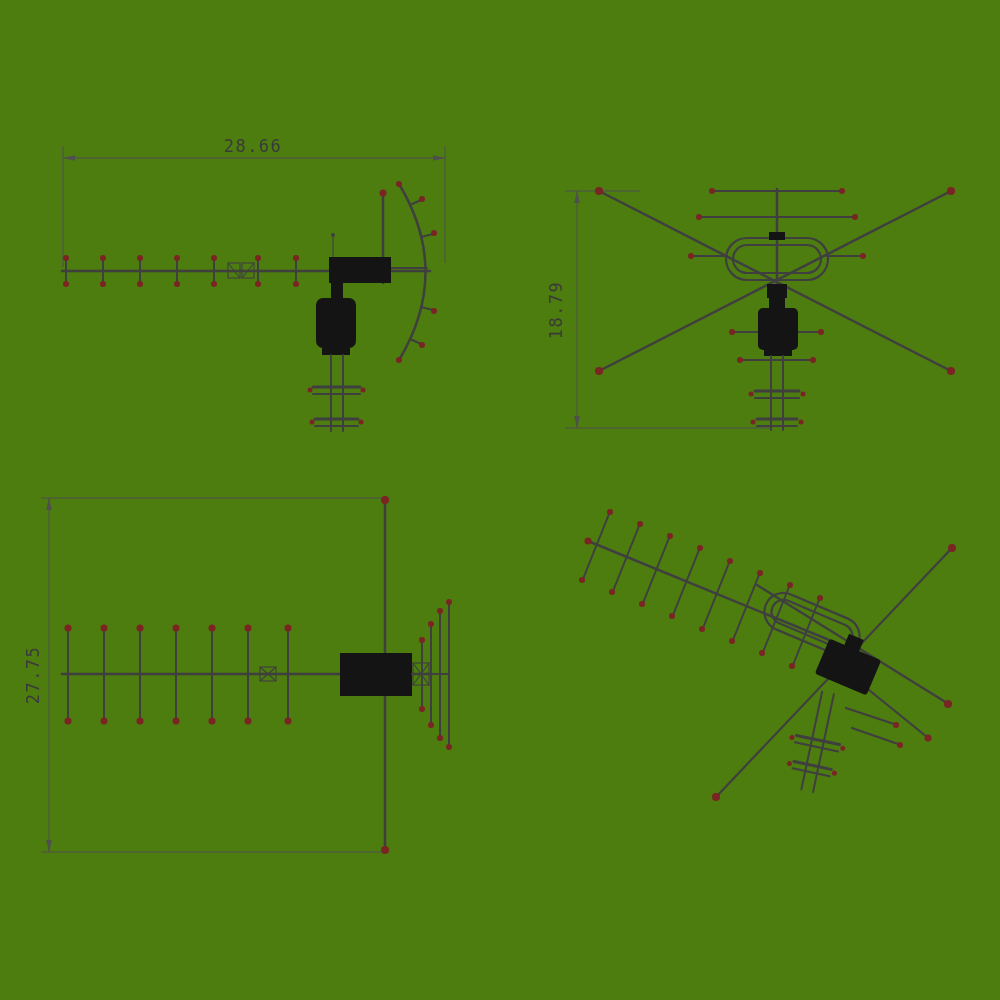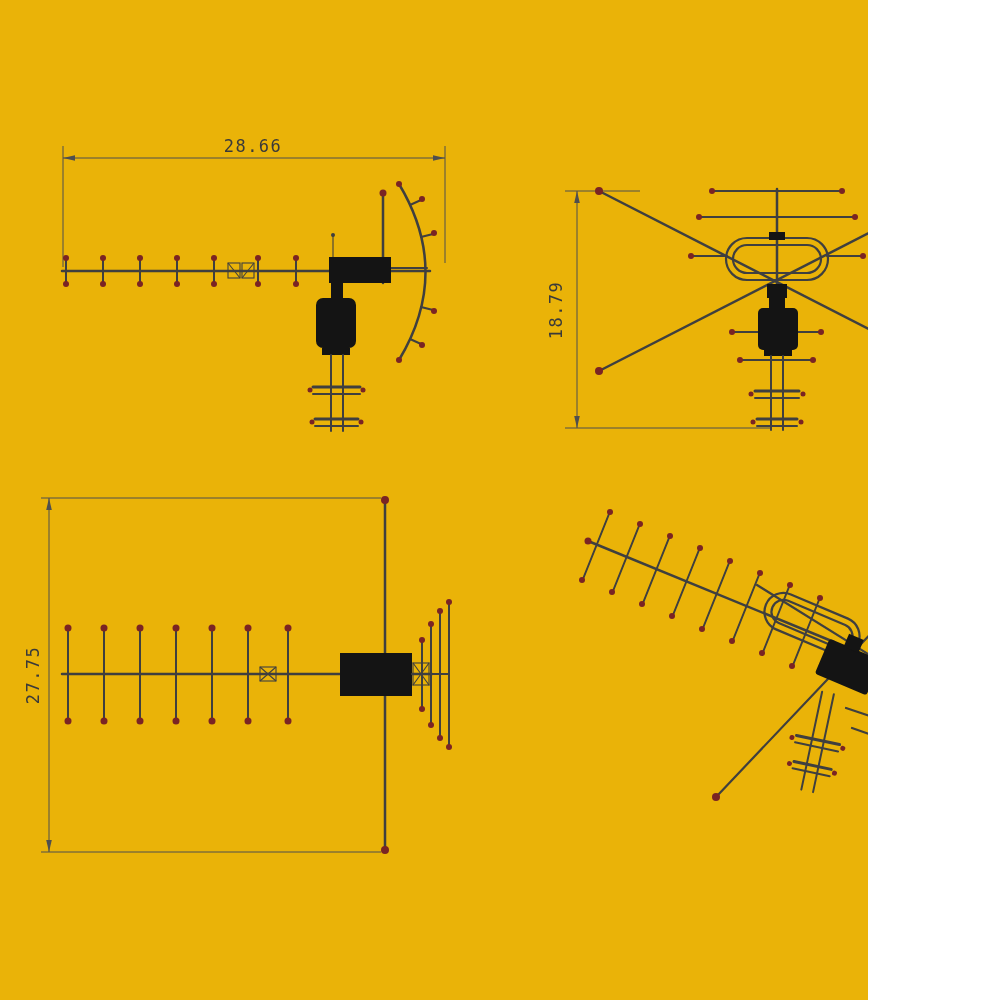--- a/index.html
+++ b/index.html
@@ -1,16 +1,16 @@
 <!DOCTYPE html>
 <html><head>
 <meta charset="utf-8">
 <style>
   html,body{margin:0;padding:0;background:#ffffff;}
-  .canvas{position:relative;width:868px;height:1000px;background:#eab308;overflow:hidden;}
+  .canvas{position:relative;width:1000px;height:1000px;background:#4d7c0f;overflow:hidden;}
   svg{display:block;}
   .dim-text{
     font-family:"DejaVu Sans Mono","Liberation Mono",monospace;
     font-size:17px;
     letter-spacing:1.5px;
     fill:#3a3a3a;
   }
   .struct{stroke:#3f3f3f;fill:none;stroke-linecap:round;}
   .dimline{stroke:#4f4f4f;fill:none;stroke-width:1;}
   .tip{fill:#7a2424;stroke:none;}

